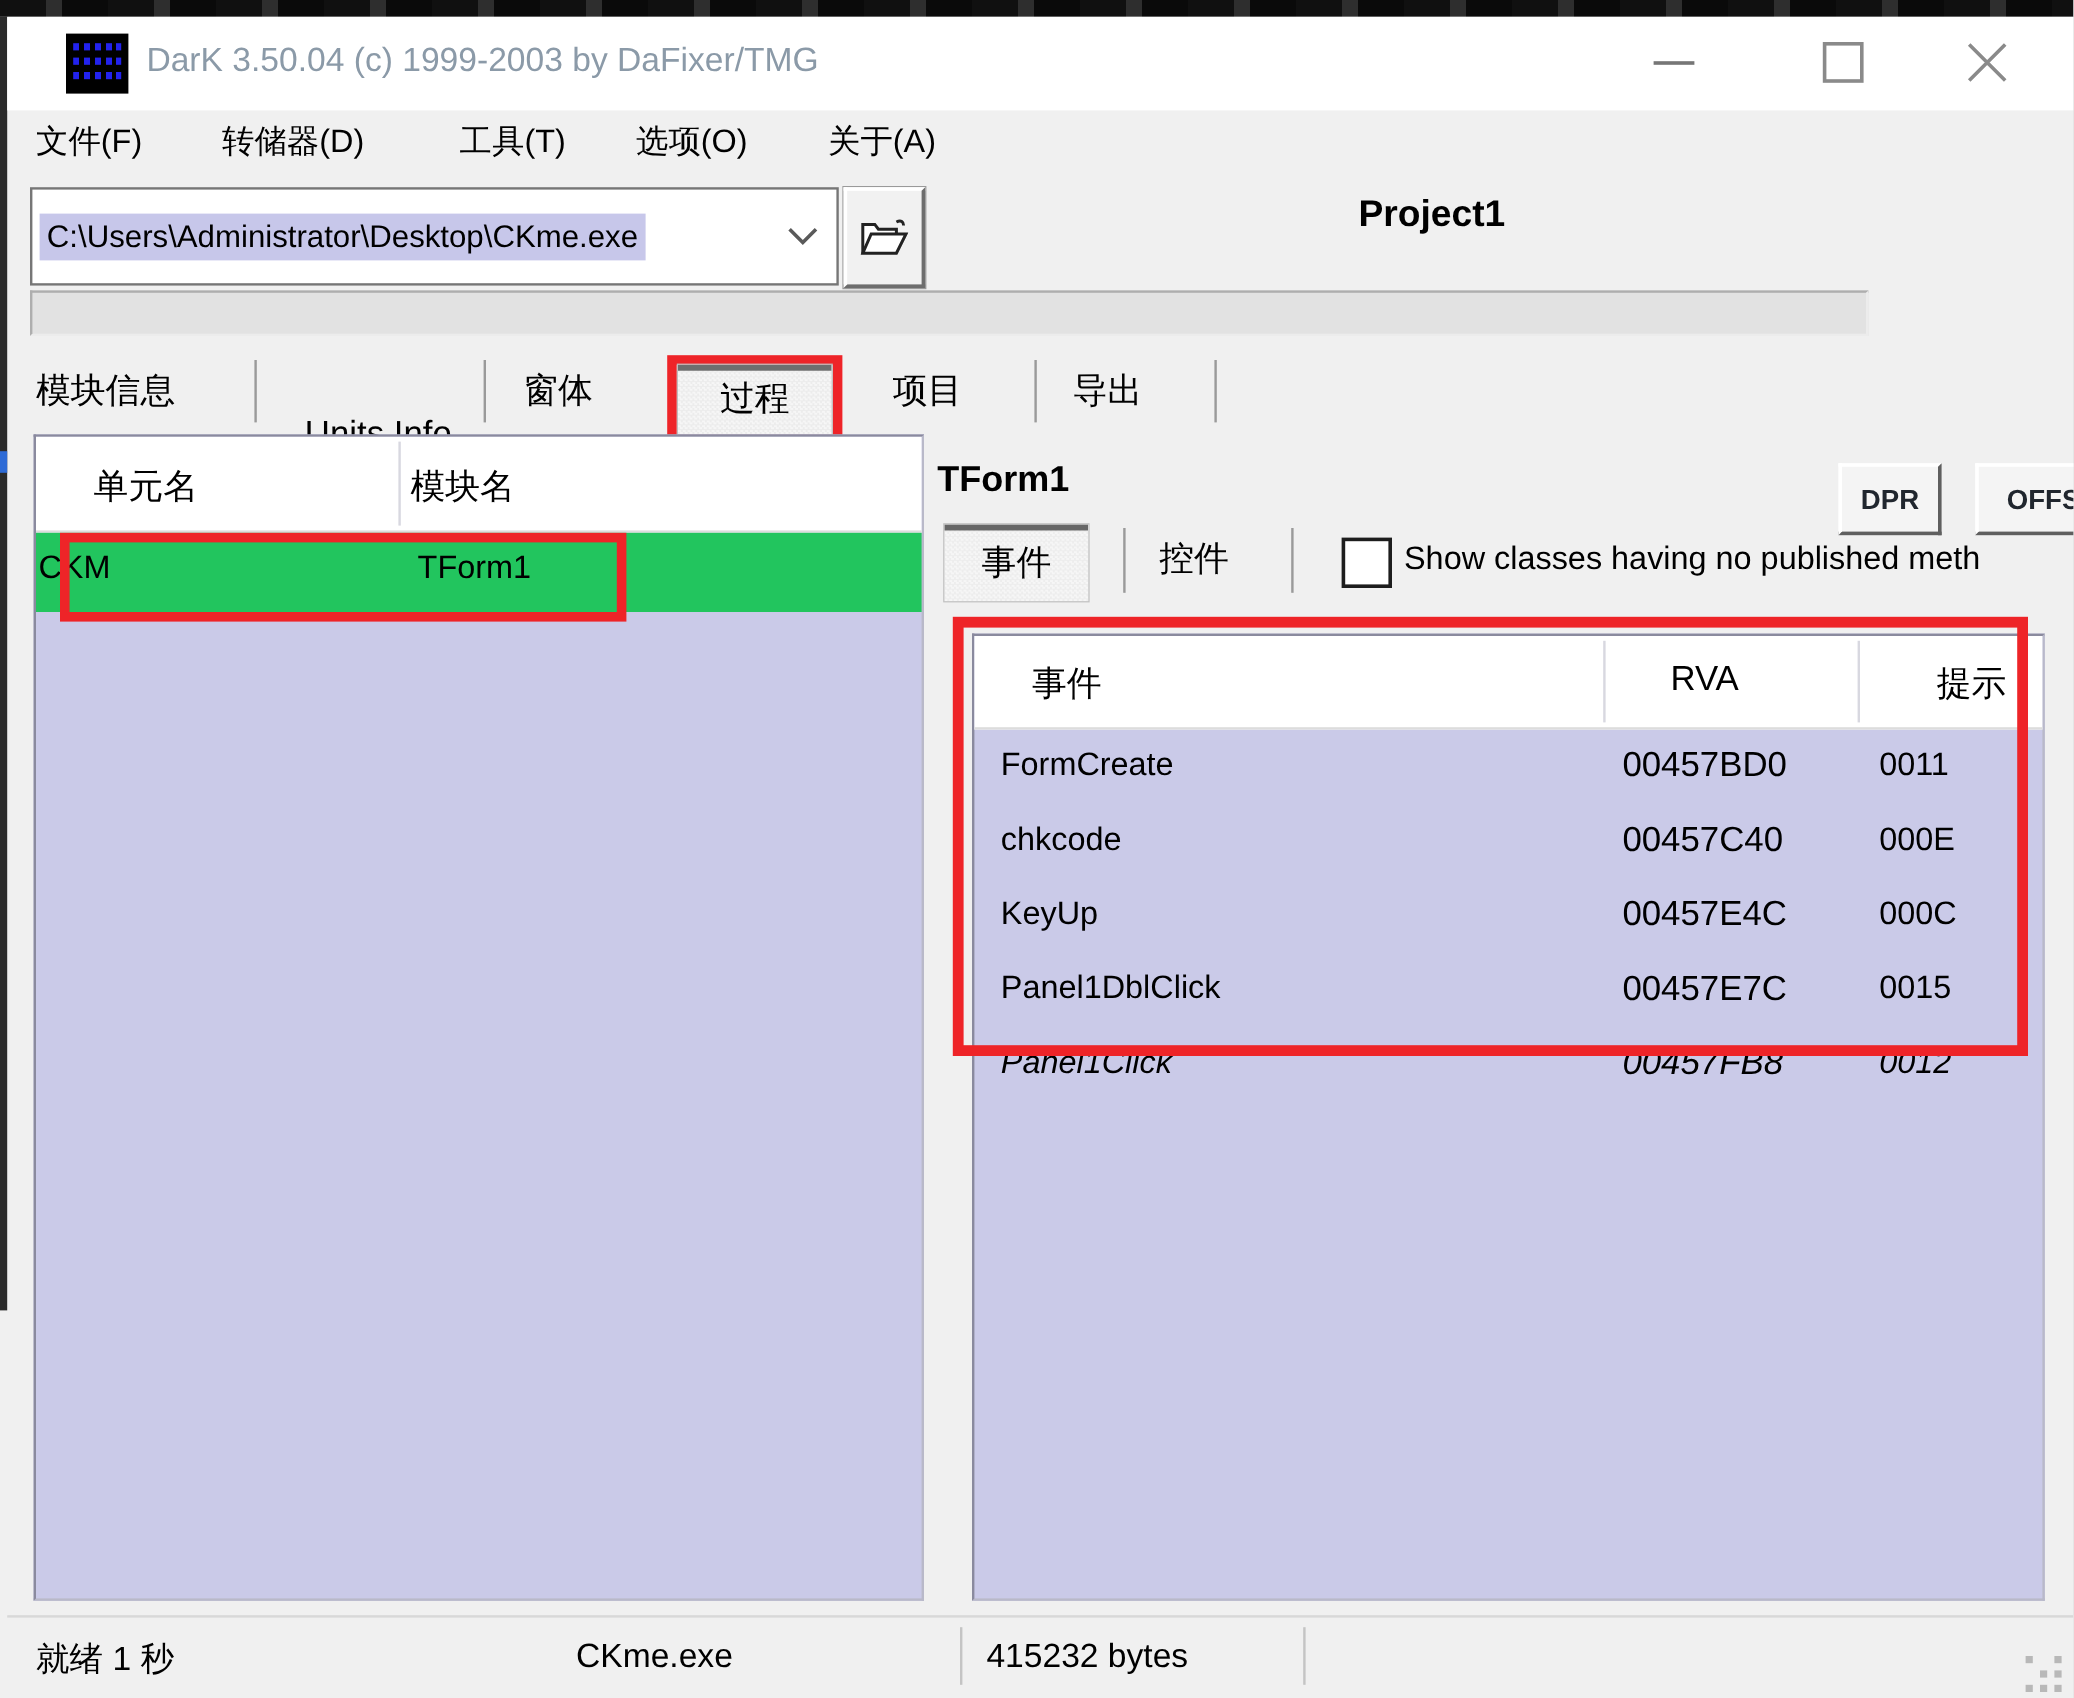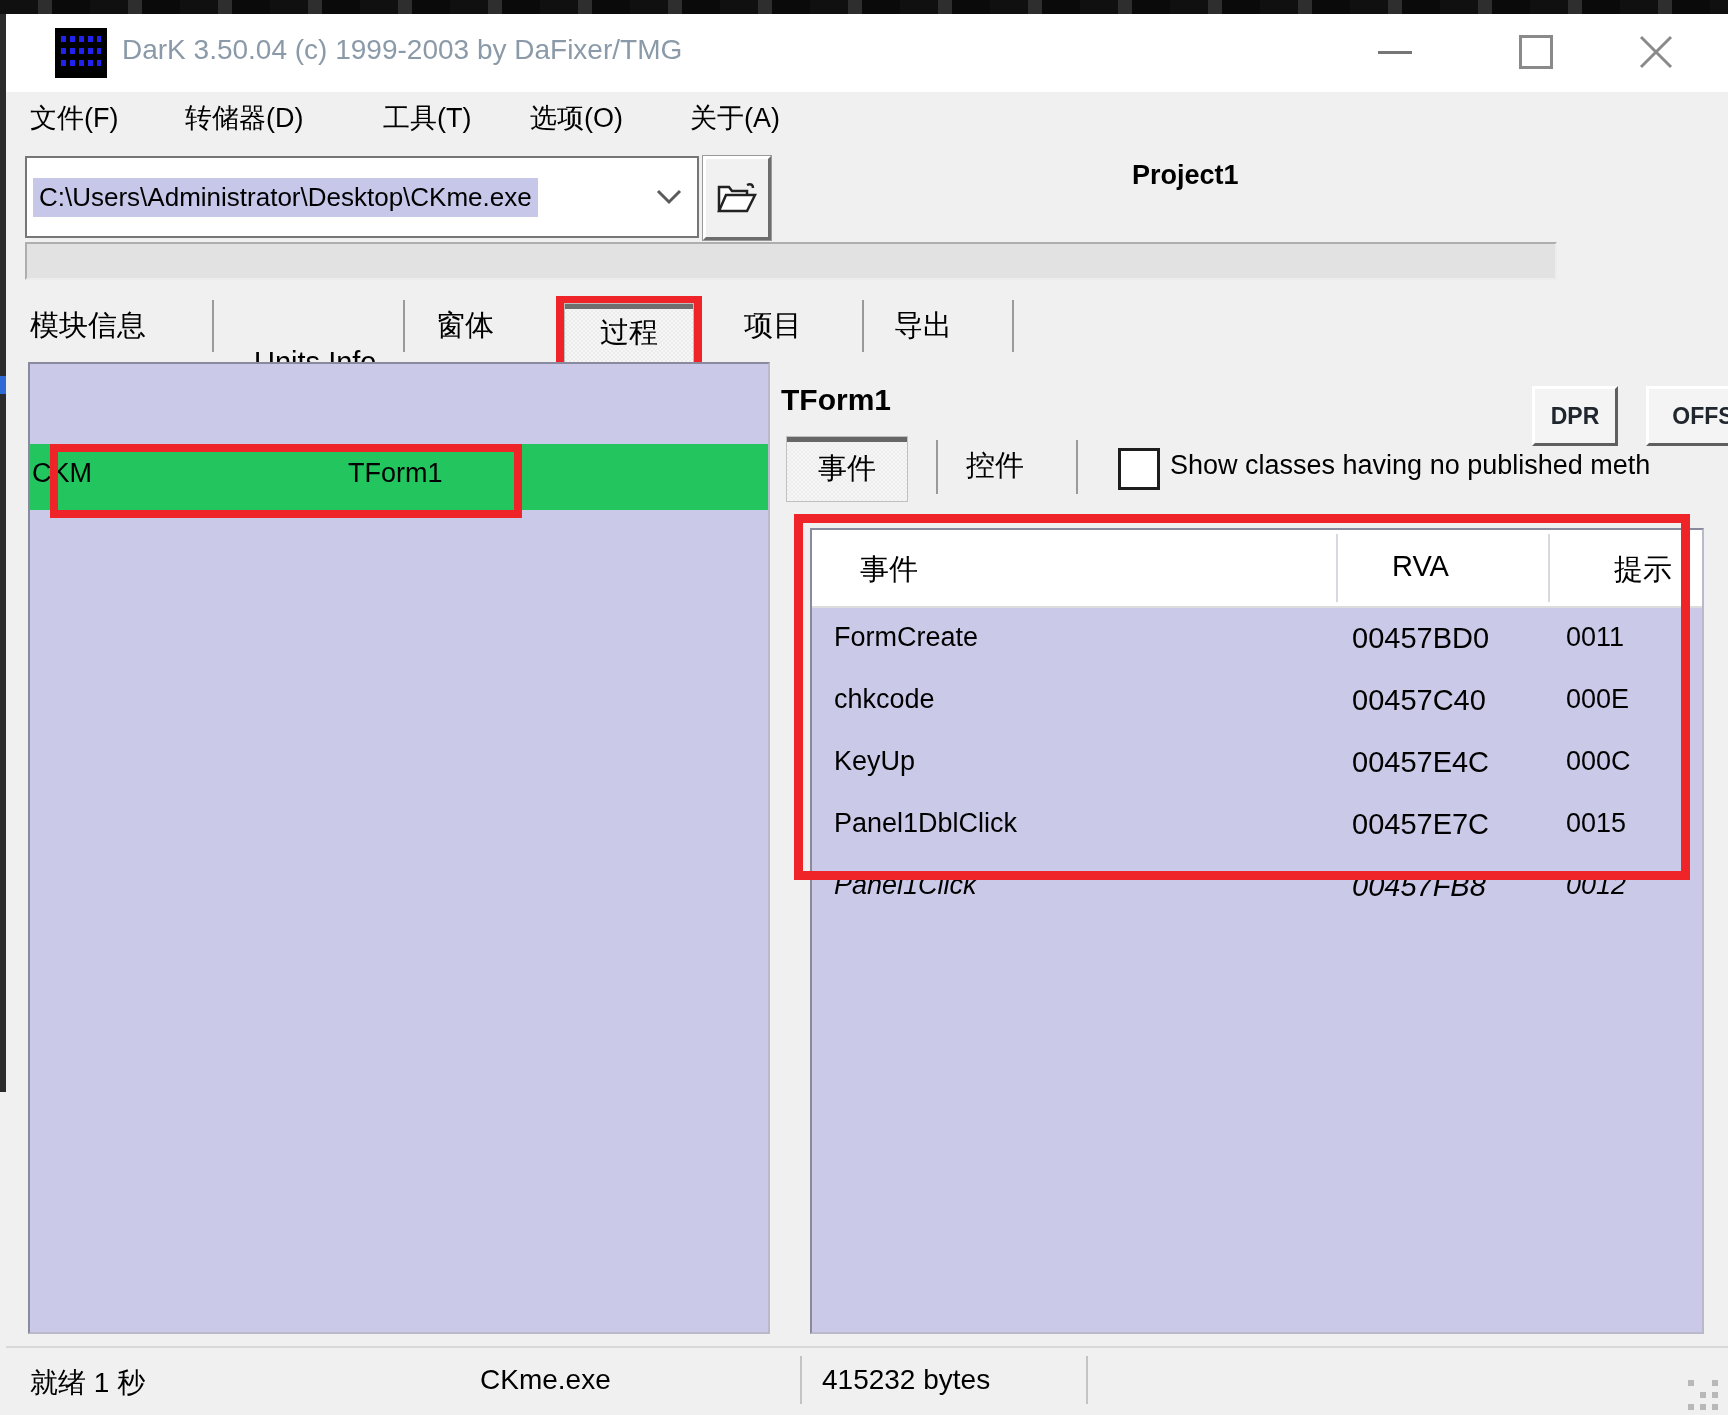--- a/index.html
+++ b/index.html
@@ -35,21 +35,21 @@
          display:flex;align-items:center;}
   #combo-text{margin-left:6px;padding:4px 6px;background:#c7c7ea;font-size:26px;white-space:nowrap;}
   #combo-drop{position:absolute;right:2px;top:2px;bottom:2px;width:52px;background:#fff;
          display:flex;align-items:center;justify-content:center;}
   #folder-btn{left:703px;top:156px;width:62px;height:78px;background:#f1f1f1;
       border:3px solid;border-color:#ffffff #6d6d6d #6d6d6d #ffffff;box-shadow:0 0 0 1px #9a9a9a;
       display:flex;align-items:center;justify-content:center;}
   #start-btn{left:787px;top:154px;width:208px;height:82px;background:#e7e7e7;
       border:2px solid #a5a5a5;border-bottom-color:#8c8c8c;border-right-color:#8c8c8c;
       display:flex;align-items:center;justify-content:center;font-size:31px;font-weight:bold;}
-  #project-label{left:1132px;top:160px;font-size:27px;font-weight:bold;}
+  #project-label{left:1132px;top:160px;font-size:31px;font-weight:bold;}
 
   
   #progress{left:25px;top:242px;width:1528px;height:34px;background:#e2e2e2;
       border:2px solid;border-color:#aeaeae #ececec #ececec #aeaeae;}
 
   
   .tab{top:306px;font-size:29px;white-space:nowrap;}
   .tabsep{top:300px;width:2px;height:52px;background:#9a9a9a;}
   #tab0{left:30px;} #sep0{left:212px;}
   #tab1{left:254px;margin-top:40px;} #sep1{left:403px;}
@@ -176,20 +176,25 @@
     <div id="tab3-inner">
       <span>过程</span>
     </div>
   </div>
   <div id="tab4" class="abs tab">项目</div>
   <div id="sep3" class="abs tabsep"></div>
   <div id="tab5" class="abs tab">导出</div>
   <div id="sep4" class="abs tabsep"></div>
 
   <div id="units-list" class="abs">
+    <div id="units-header">
+      <span id="uh0" class="units-h">单元名</span>
+      <div id="units-colsep"></div>
+      <span id="uh1" class="units-h">模块名</span>
+    </div>
     <div id="unit-row">
       <span id="unit-cell-0">CKM</span>
       <span id="unit-cell-1">TForm1</span>
     </div>
   </div>
   <div id="redbox-row" class="abs"></div>
 
   <div id="detail-title" class="abs">TForm1</div>
   <div id="dpr-btn" class="abs mini-btn">
     <span>DPR</span>

